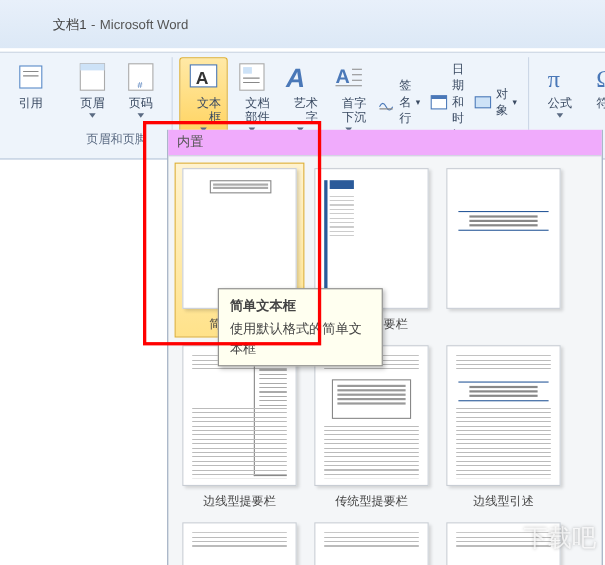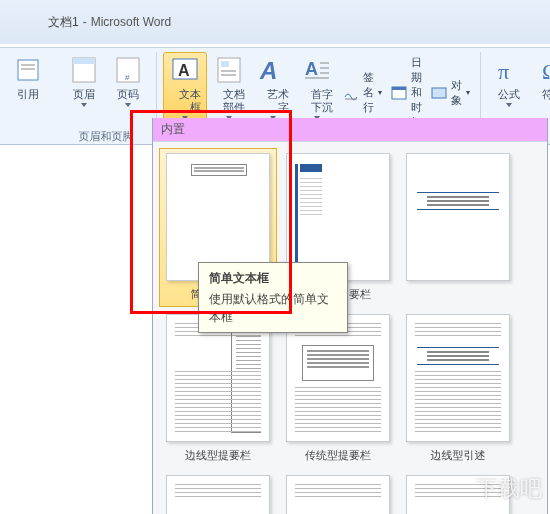--- a/index.html
+++ b/index.html
@@ -8,21 +8,21 @@
   .titlebar { height: 44px; background: linear-gradient(#e8f0fa, #dce8f6); display: flex; align-items: center; padding-left: 48px; color: #555; }
   .titlebar span:first-child { color: #444; }
   .titlebar .sep { margin: 0 4px; }
   
   .ribbon { background: #eef4fb; border-bottom: 1px solid #b6c5d9; position: relative; }
   .ribbon-tabs { height: 4px; background: #fff; border-bottom: 1px solid #c8d3e2; }
   .ribbon-content { display: flex; padding: 4px 0 0 0; min-height: 96px; }
   
   .group { display: flex; flex-direction: column; align-items: center; border-right: 1px solid #ccd7e6; padding: 0 6px; }
   .group-inner { display: flex; }
-  .group-label { font-size: 11px; color: #5a6a82; margin-top: 20px; }
+  .group-label { font-size: 11px; color: #5a6a82; margin-top: 10px; }
   
   .btn-large { display: flex; flex-direction: column; align-items: center; padding: 2px 6px; cursor: default; border-radius: 3px; }
   .btn-large.selected { background: linear-gradient(#ffe9a6, #ffd158); border: 1px solid #e0b030; padding: 1px 5px; }
   .btn-icon { width: 32px; height: 32px; display: flex; align-items: center; justify-content: center; }
   .btn-label { font-size: 11px; color: #3a4a62; margin-top: 2px; text-align: right; line-height: 13px; }
   .caret { width: 0; height: 0; border-left: 3px solid transparent; border-right: 3px solid transparent; border-top: 4px solid #5a6a82; margin-top: 2px; }
   
   .small-stack { display: flex; flex-direction: row; gap: 1px; padding-top: 2px; }
   .btn-small { display: flex; align-items: center; gap: 4px; padding: 1px 4px; cursor: default; border-radius: 2px; font-size: 11px; color: #3a4a62; }
   .small-icon { width: 16px; height: 16px; display: flex; align-items: center; justify-content: center; }

